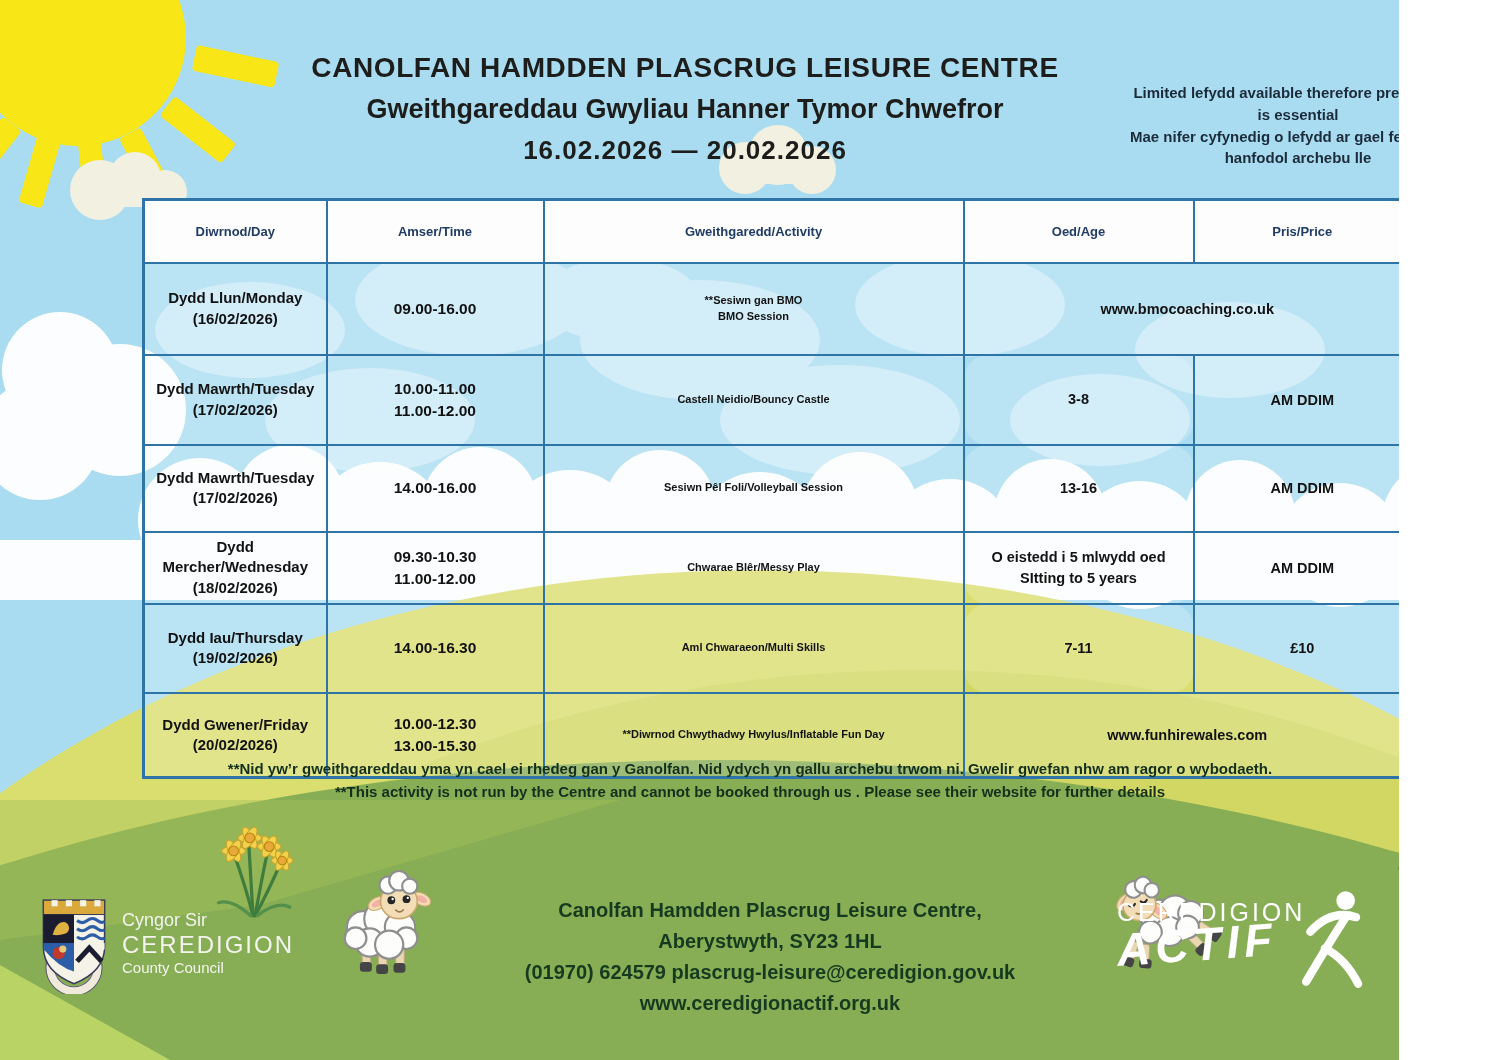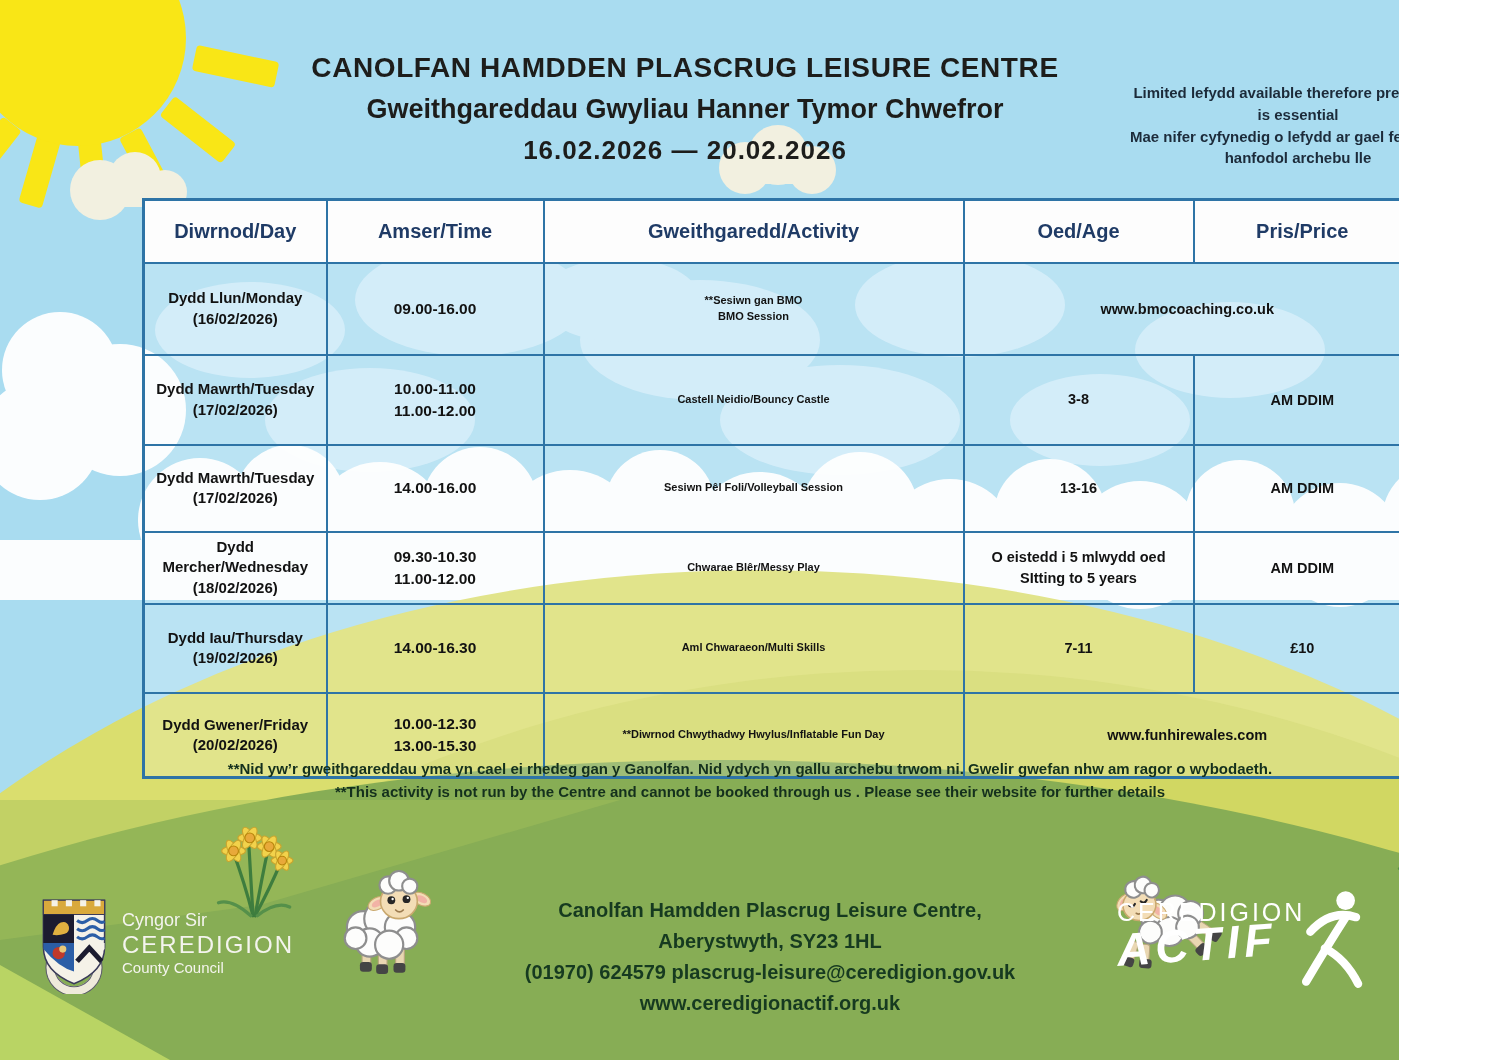--- a/index.html
+++ b/index.html
@@ -17,33 +17,33 @@
 
   .notice-block { position:absolute; top:82px; left:1128px; width:340px; text-align:center;
                   font-size:15px; font-weight:700; color:#1c2b3a; line-height:1.45; z-index:2; }
 
   
   .sched-wrap { position:absolute; top:198px; left:142px; z-index:2; }
   table.sched { border-collapse:collapse; table-layout:fixed; width:1268px;
                 border:3px solid #2e74a6; }
   table.sched td, table.sched th { border:2px solid #2e74a6; text-align:center; vertical-align:middle;
                 padding:2px 6px; }
-  table.sched thead th { background:#fdfdfd; color:#1f3b66; font-size:20px; font-weight:700; height:63px; }
+  table.sched thead th { background:#fdfdfd; color:#1f3b66; font-size:13px; font-weight:700; height:63px; }
   table.sched tbody td { background:rgba(255,255,255,0.20); color:#121212; font-weight:700; }
   .col-day   { width:183px; }
   .col-time  { width:217px; }
   .col-act   { width:420px; }
   .col-age   { width:230px; }
   .col-price { width:218px; }
   .r1 td { height:92px; } .r2 td { height:90px; } .r3 td { height:87px; }
   .r4 td { height:72px; } .r5 td { height:89px; } .r6 td { height:85px; }
   td.day  { font-size:15px; line-height:1.35; }
   td.time { font-size:15.5px; line-height:1.4; }
   td.act  { font-size:11px; line-height:1.45; }
-  td.age  { font-size:14.5px; line-height:1.4; }
+  td.age  { font-size:14.5px; line-height:1.4;border-radius:24px; }
   td.price{ font-size:14.5px; }
   td.site { font-size:14.5px; }
 
   
   .footnote { position:absolute; top:758px; left:0; width:1500px; text-align:center; z-index:2;
               color:#14301d; font-size:15px; font-weight:700; line-height:1.5; }
 
   
   .contact { position:absolute; top:895px; left:330px; width:880px; text-align:center; z-index:2;
              color:#163a20; font-weight:800; line-height:1.55; }

